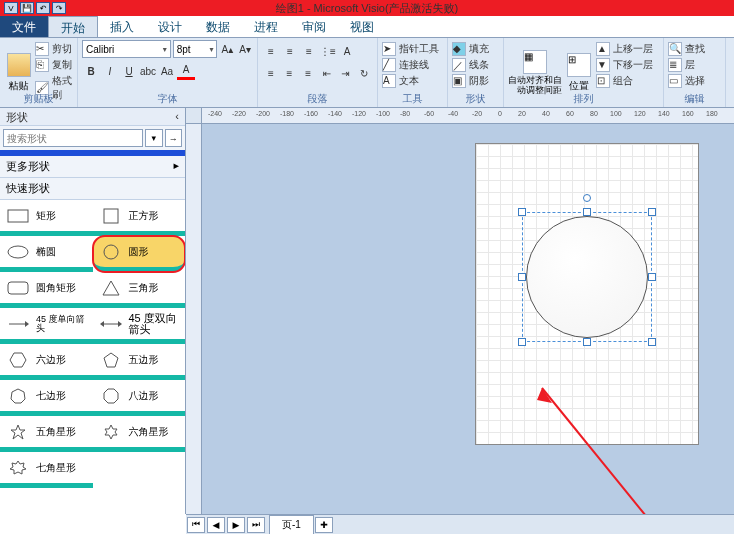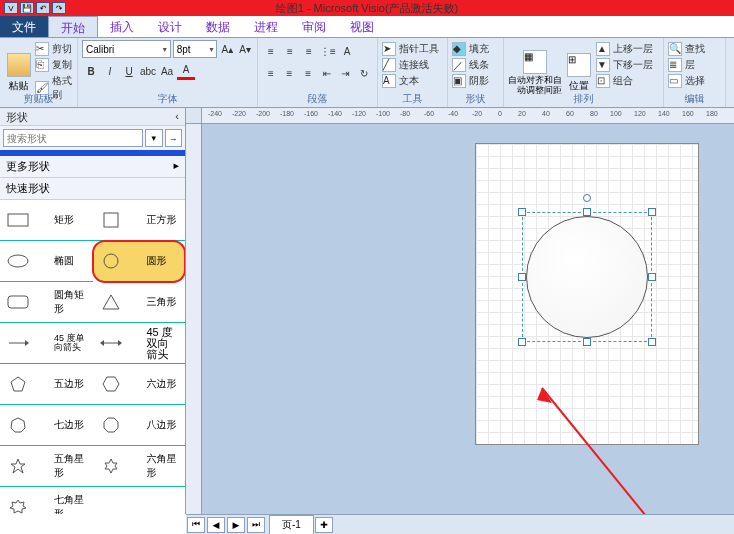--- a/index.html
+++ b/index.html
@@ -4,21 +4,21 @@
 <style>
 * { margin: 0; padding: 0; box-sizing: border-box; font-family: "Microsoft YaHei", Arial, sans-serif; }
 body { width: 734px; height: 534px; overflow: hidden; background: #fff; font-size: 11px; }
 
 .titlebar { height: 16px; background: #ed1c24; position: relative; display: flex; align-items: center; }
 .titlebar .win-controls-left { display: flex; gap: 2px; padding-left: 4px; }
 .titlebar .win-controls-left span { width: 14px; height: 12px; background: #c8d8ec; border: 1px solid #2b579a; font-size: 8px; display: flex; align-items: center; justify-content: center; }
 .titlebar .title { position: absolute; left: 50%; transform: translateX(-50%); color: #333; font-size: 11px; }
 
 .tabs { height: 22px; background: #fff; border-bottom: 1px solid #8ba0bc; display: flex; }
-.tabs .tab { padding: 3px 12px; font-size: 12px; color: #6d28d9; cursor: pointer; }
+.tabs .tab { padding: 3px 12px; font-size: 12px; color: #0c4a6e; cursor: pointer; }
 .tabs .file-tab { background: #1f497d; color: #fff; }
 .tabs .active-tab { background: #dce6f2; border: 1px solid #8ba0bc; border-bottom: none; }
 
 .ribbon { height: 70px; background: #dfe9f5; border-bottom: 1px solid #8ba0bc; display: flex; font-size: 10px; }
 .ribbon-group { border-right: 1px solid #c3d2e6; padding: 2px 4px; display: flex; flex-direction: column; position: relative; }
 .ribbon-group-label { position: absolute; bottom: 1px; left: 0; right: 0; text-align: center; color: #4a6da1; font-size: 10px; }
 .ribbon-content { flex: 1; display: flex; gap: 2px; }
 
 .big-btn { width: 36px; display: flex; flex-direction: column; align-items: center; justify-content: center; gap: 2px; }
 .big-btn .ico { width: 24px; height: 24px; background: #fff; border: 1px solid #a5b5cc; }
@@ -38,21 +38,21 @@
 .shapes-header { height: 18px; background: #e6edf7; border-bottom: 1px solid #c3d2e6; padding: 2px 6px; font-size: 11px; display: flex; justify-content: space-between; color: #333; }
 .search-row { padding: 3px; display: flex; gap: 2px; border-bottom: 6px solid #1d4ed8; }
 .search-input { flex: 1; height: 18px; border: 1px solid #8ba0bc; font-size: 10px; padding: 0 3px; }
 .search-btn { width: 18px; height: 18px; border: 1px solid #8ba0bc; background: #fff; font-size: 9px; }
 
 .cat { padding: 3px 6px; border-bottom: 1px solid #c3d2e6; font-size: 11px; display: flex; justify-content: space-between; cursor: pointer; }
 .cat.active { background: #f8d568; }
 
 .shape-grid { flex: 1; overflow: auto; background: #fff; }
 .shape-row { display: flex; }
-.shape-item { width: 93px; height: 36px; display: flex; align-items: center; padding: 20px 6px; gap: 24px; font-size: 10px; border-bottom: 1px solid #14b8a6; cursor: pointer; }
+.shape-item { width: 93px; height: 36px; display: flex; align-items: center; padding: 6px 6px; gap: 6px; font-size: 10px; border-bottom: 5px solid #14b8a6; cursor: pointer; }
 .shape-item.highlighted { background: #f8d568; outline: 2px solid #ed1c24; outline-offset: -1px; border-radius: 12px; }
 .shape-preview { width: 24px; height: 18px; display: flex; align-items: center; justify-content: center; flex-shrink: 0; }
 
 .canvas-area { flex: 1; background: #b8cce4; position: relative; overflow: hidden; }
 .ruler-h { height: 16px; background: #e6edf7; border-bottom: 1px solid #8ba0bc; position: relative; font-size: 7px; color: #555; overflow: hidden; margin-left: 16px; }
 .ruler-h span { position: absolute; top: 2px; }
 .ruler-v { width: 16px; background: #e6edf7; border-right: 1px solid #8ba0bc; position: absolute; left: 0; top: 16px; bottom: 0; }
 .ruler-corner { width: 16px; height: 16px; background: #dce6f2; border-right: 1px solid #8ba0bc; border-bottom: 1px solid #8ba0bc; position: absolute; left: 0; top: 0; }
 
 .page { position: absolute; left: 290px; top: 36px; width: 222px; height: 300px; background: #fff; box-shadow: 0 0 0 1px #888; background-image: linear-gradient(#e8e8e8 1px, transparent 1px), linear-gradient(90deg, #e8e8e8 1px, transparent 1px); background-size: 12px 12px; }
@@ -350,33 +350,33 @@
                 <polygon points="4,3 0,6 4,9" fill="#555"></polygon>
                 <polygon points="18,3 22,6 18,9" fill="#555"></polygon>
               </svg>
             </div>
             <span style="font-size:11px;line-height:1">45 度双向箭头</span>
           </div>
       </div>
       <div class="shape-row">
         <div class="shape-item">
             <div class="shape-preview">
-              <svg width="16" height="16">
-                <polygon points="8,1 15,6 12,15 4,15 1,6" fill="none" stroke="#555"></polygon>
-              </svg>
-            </div>
-            <span>五边形</span>
-          </div>
-        <div class="shape-item">
-            <div class="shape-preview">
               <svg width="18" height="16">
                 <polygon points="5,1 13,1 17,8 13,15 5,15 1,8" fill="none" stroke="#555"></polygon>
               </svg>
             </div>
             <span>六边形</span>
+          </div>
+        <div class="shape-item">
+            <div class="shape-preview">
+              <svg width="16" height="16">
+                <polygon points="8,1 15,6 12,15 4,15 1,6" fill="none" stroke="#555"></polygon>
+              </svg>
+            </div>
+            <span>五边形</span>
           </div>
       </div>
       <div class="shape-row">
         <div class="shape-item">
             <div class="shape-preview">
               <svg width="16" height="16">
                 <polygon points="8,1 14,4 15,11 11,15 5,15 1,11 2,4" fill="none" stroke="#555"></polygon>
               </svg>
             </div>
             <span>七边形</span>

